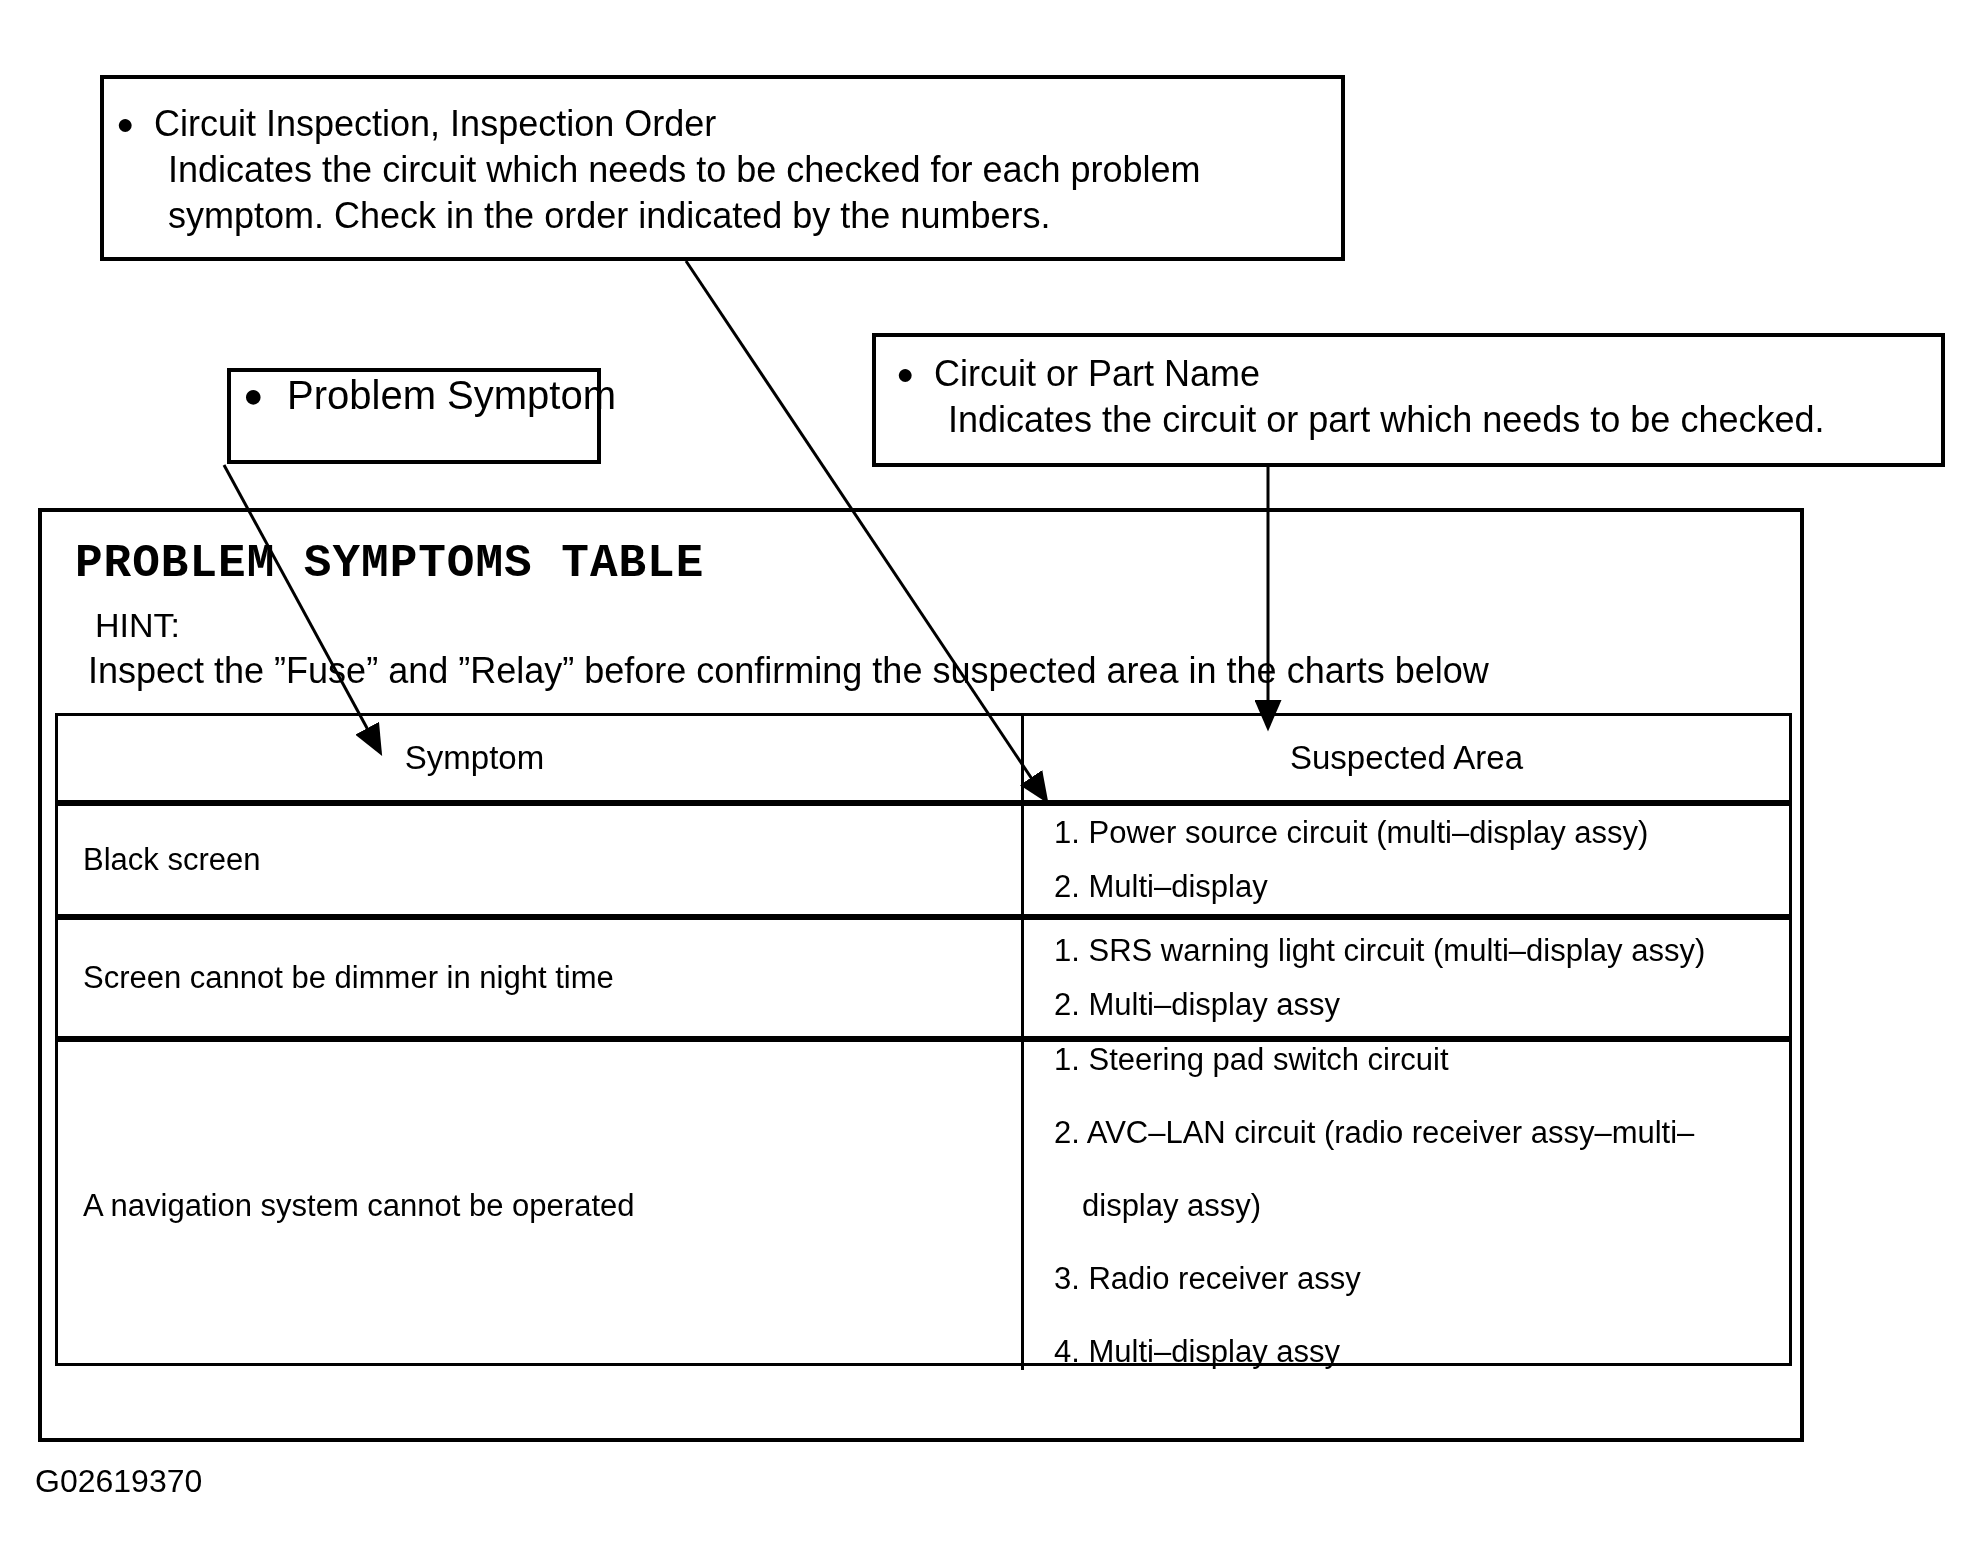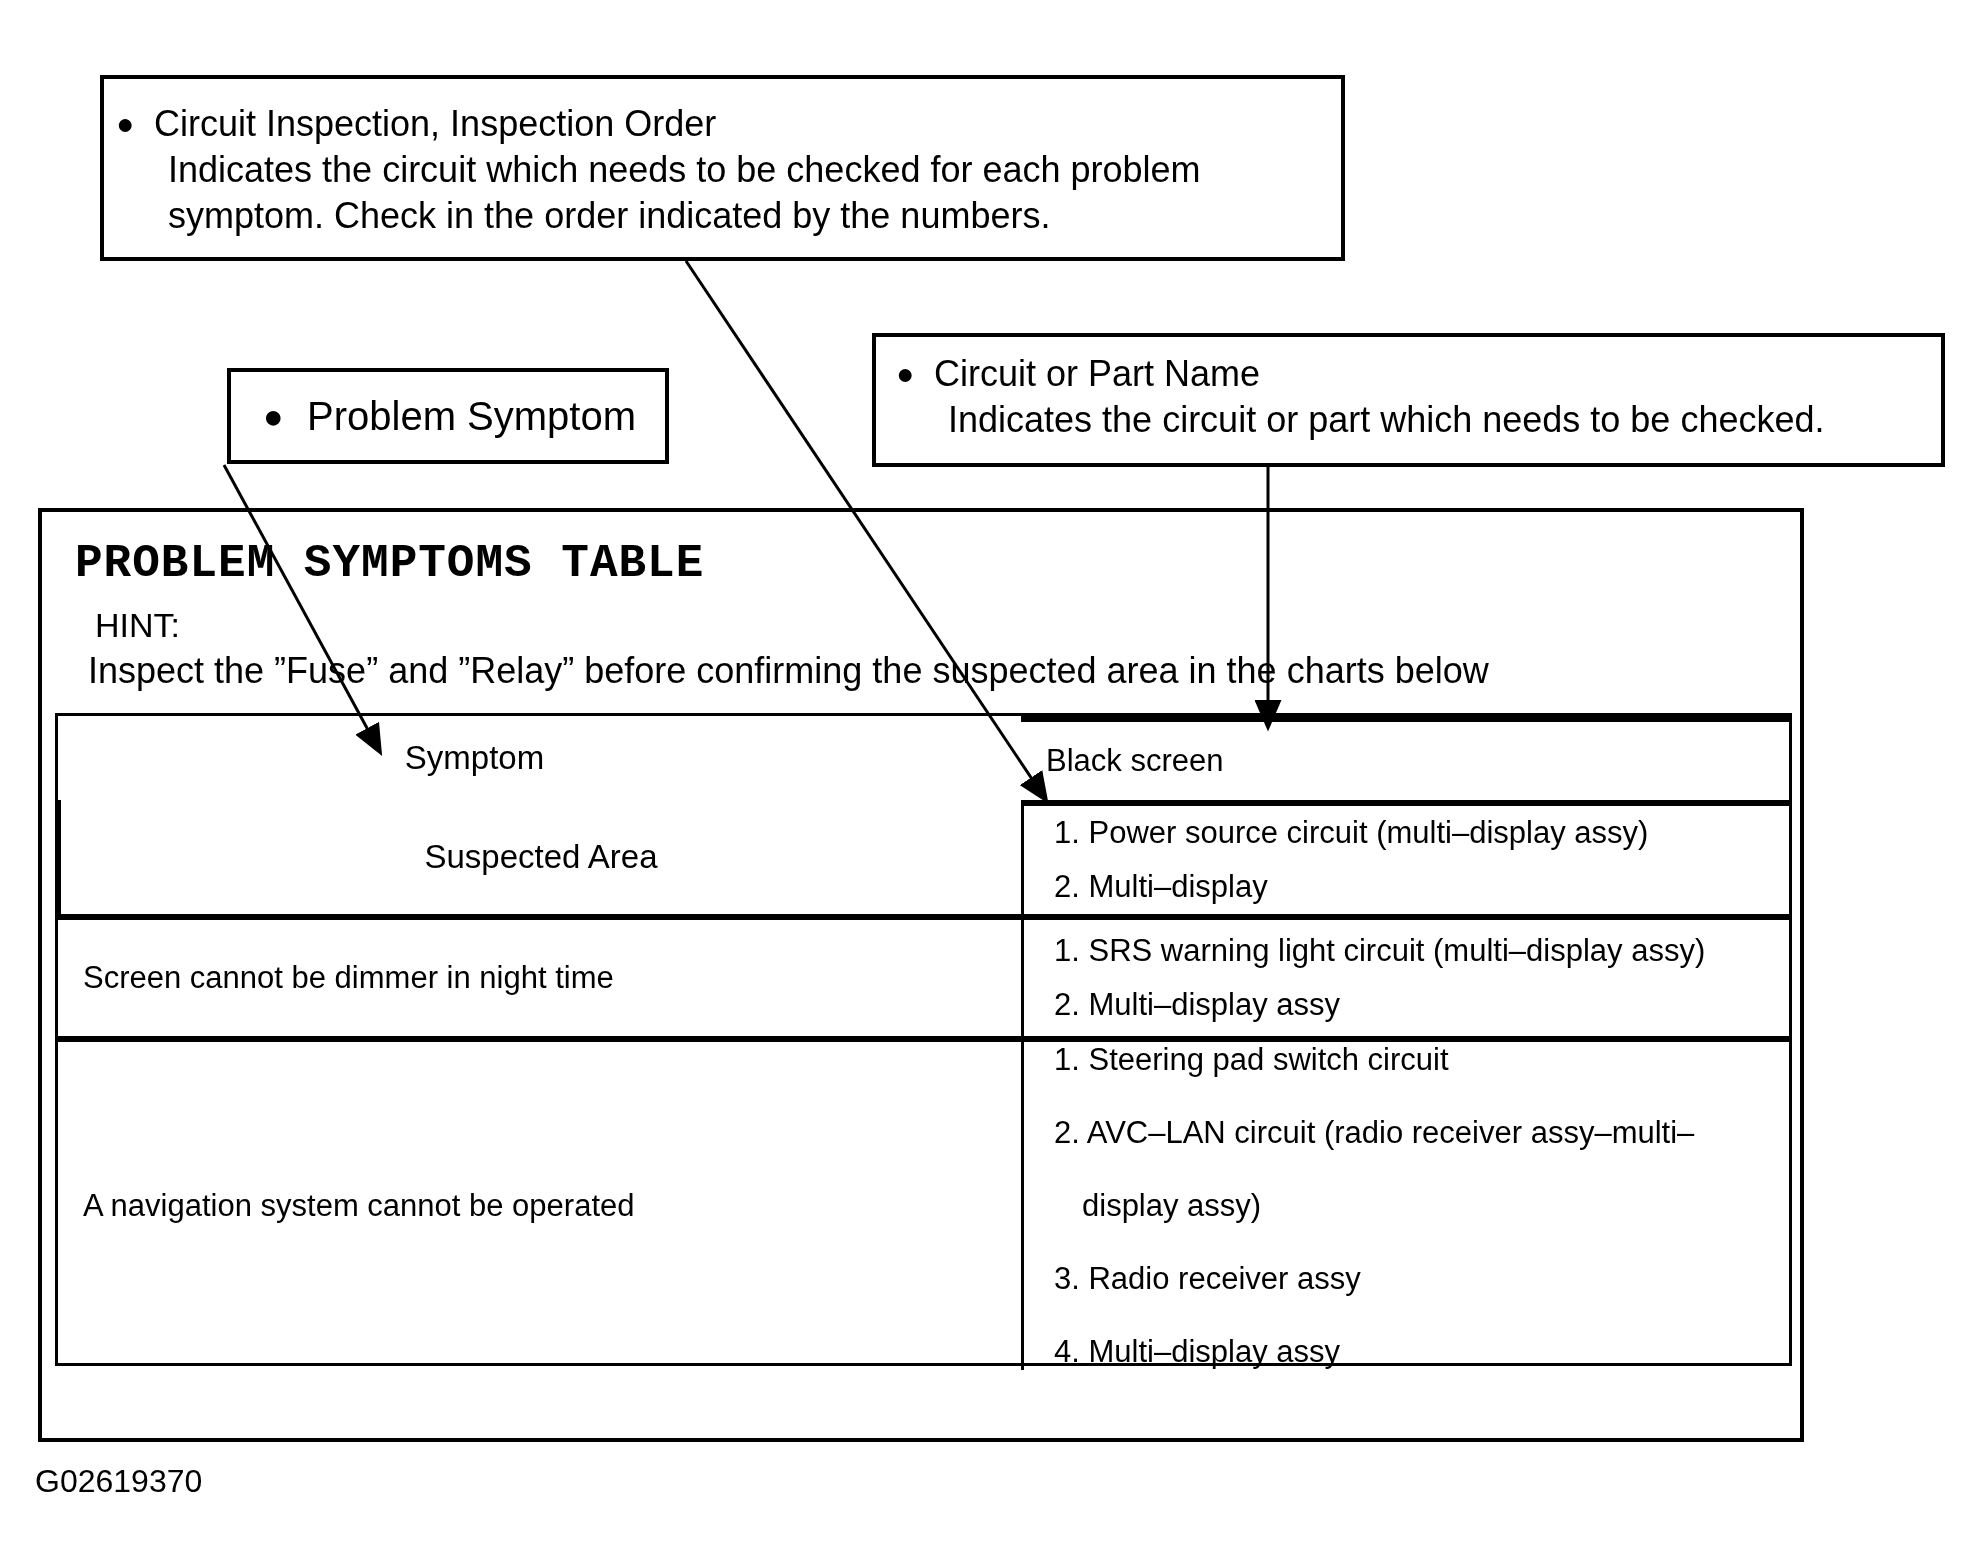--- a/index.html
+++ b/index.html
@@ -8,21 +8,21 @@
     font-family:"Liberation Sans", sans-serif;color:#000;
   }
   .abs{position:absolute;box-sizing:border-box;}
   .callout{border:4px solid #000;background:#fff;}
   .co-line{font-size:36px;line-height:46px;white-space:nowrap;}
   .bullet{display:inline-block;width:38px;font-size:30px;vertical-align:top;}
   .indent{margin-left:52px;}
   
   .co-inspection{left:100px;top:75px;width:1245px;height:186px;padding:22px 10px 0 12px;}
   
-  .co-symptom{left:227px;top:368px;width:442px;height:96px;display:flex;align-items:center;padding-left:32px;}
+  .co-symptom{left:227px;top:368px;width:374px;height:96px;display:flex;align-items:flex-start;padding-left:12px;}
   .co-symptom .co-line{font-size:40px;}
   .co-symptom .bullet{width:44px;font-size:34px;}
   
   .co-circuit{left:872px;top:333px;width:1073px;height:134px;padding:14px 10px 0 20px;}
   
   .mainbox{left:38px;top:508px;width:1766px;height:934px;border:4px solid #000;background:#fff;}
   .pstitle{left:75px;top:538px;font-size:46px;font-weight:700;letter-spacing:1px;white-space:nowrap;font-family:Liberation Mono, monospace;}
   .hintlabel{left:95px;top:606px;font-size:34px;white-space:nowrap;}
   .hinttext{left:88px;top:650px;font-size:36px;white-space:nowrap;}
   
@@ -67,26 +67,26 @@
 
 <div class="abs mainbox"></div>
 <div class="abs pstitle">PROBLEM SYMPTOMS TABLE</div>
 <div class="abs hintlabel">HINT:</div>
 <div class="abs hinttext">Inspect the ”Fuse” and ”Relay” before confirming the suspected area in the charts below</div>
 
 <div class="abs ptable">
   <div class="cell head">
     <span class="shiftL">Symptom</span>
   </div>
+  <div class="cell head rcol">
+    <span>Suspected Area</span>
+  </div>
+
   <div class="cell symcell sep">
     <span>Black screen</span>
-  </div>
-
-  <div class="cell head rcol">
-    <span>Suspected Area</span>
   </div>
   <div class="cell suscell rcol sep">
     <div class="susline">1. Power source circuit (multi–display assy)</div>
     <div class="susline">2. Multi–display</div>
   </div>
 
   <div class="cell symcell sep">
     <span>Screen cannot be dimmer in night time</span>
   </div>
   <div class="cell suscell rcol sep">

